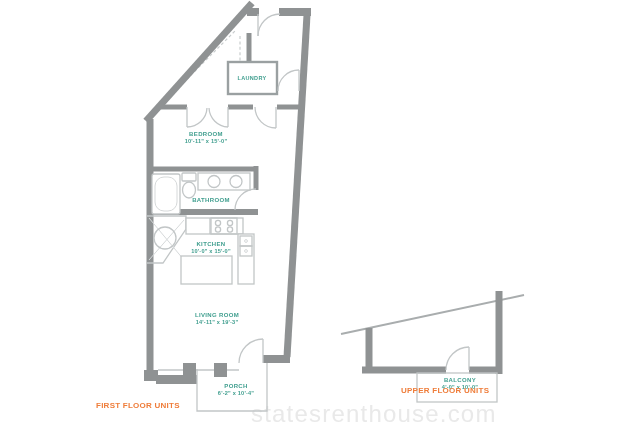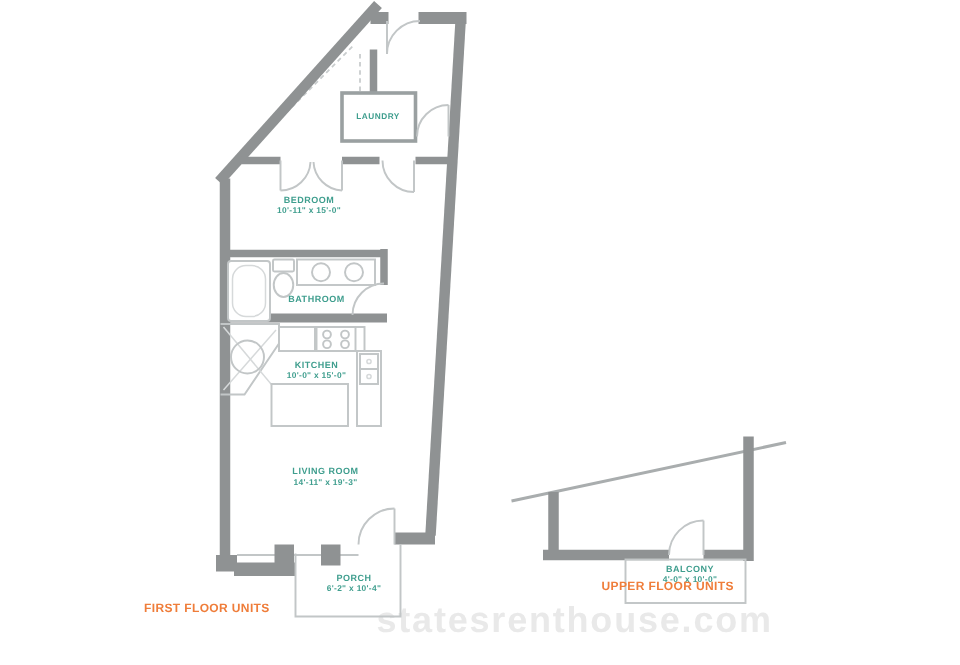--- a/index.html
+++ b/index.html
@@ -18,21 +18,21 @@
   .thin{stroke:var(--thin);stroke-width:1.3;fill:none;}
   .thin2{stroke:var(--thin2);stroke-width:1;fill:none;}
   .thin3{stroke:#a9adae;stroke-width:2;fill:none;}
   .mid{stroke:var(--mid);stroke-width:2.4;fill:#fff;}
   .fw{fill:#fff;}
   .dash{stroke:#c9cdce;stroke-width:1.2;fill:none;stroke-dasharray:3 2.4;}
   .room{position:absolute;transform:translateX(-50%);text-align:center;color:var(--teal);font-weight:bold;z-index:2;white-space:nowrap;}
   .rname{font-size:6px;letter-spacing:.35px;line-height:7px;}
   .rdims{font-size:5.6px;letter-spacing:.2px;line-height:7px;}
   .floor{position:absolute;font-size:8px;font-weight:bold;color:var(--orange);letter-spacing:.25px;z-index:3;white-space:nowrap;}
-  .wm{position:absolute;left:251px;top:400px;font-size:24px;font-weight:700;color:var(--wm);letter-spacing:1.2px;z-index:0;white-space:nowrap;}
+  .wm{position:absolute;left:251px;top:400px;font-size:24px;font-weight:400;color:var(--wm);letter-spacing:1.2px;z-index:0;white-space:nowrap;}
 </style>
 </head>
 <body>
 
 <div id="stage">
 
   <div class="wm">statesrenthouse.com</div>
 
   <svg id="plan-svg" width="640" height="443" viewBox="0 0 640 443">
 

